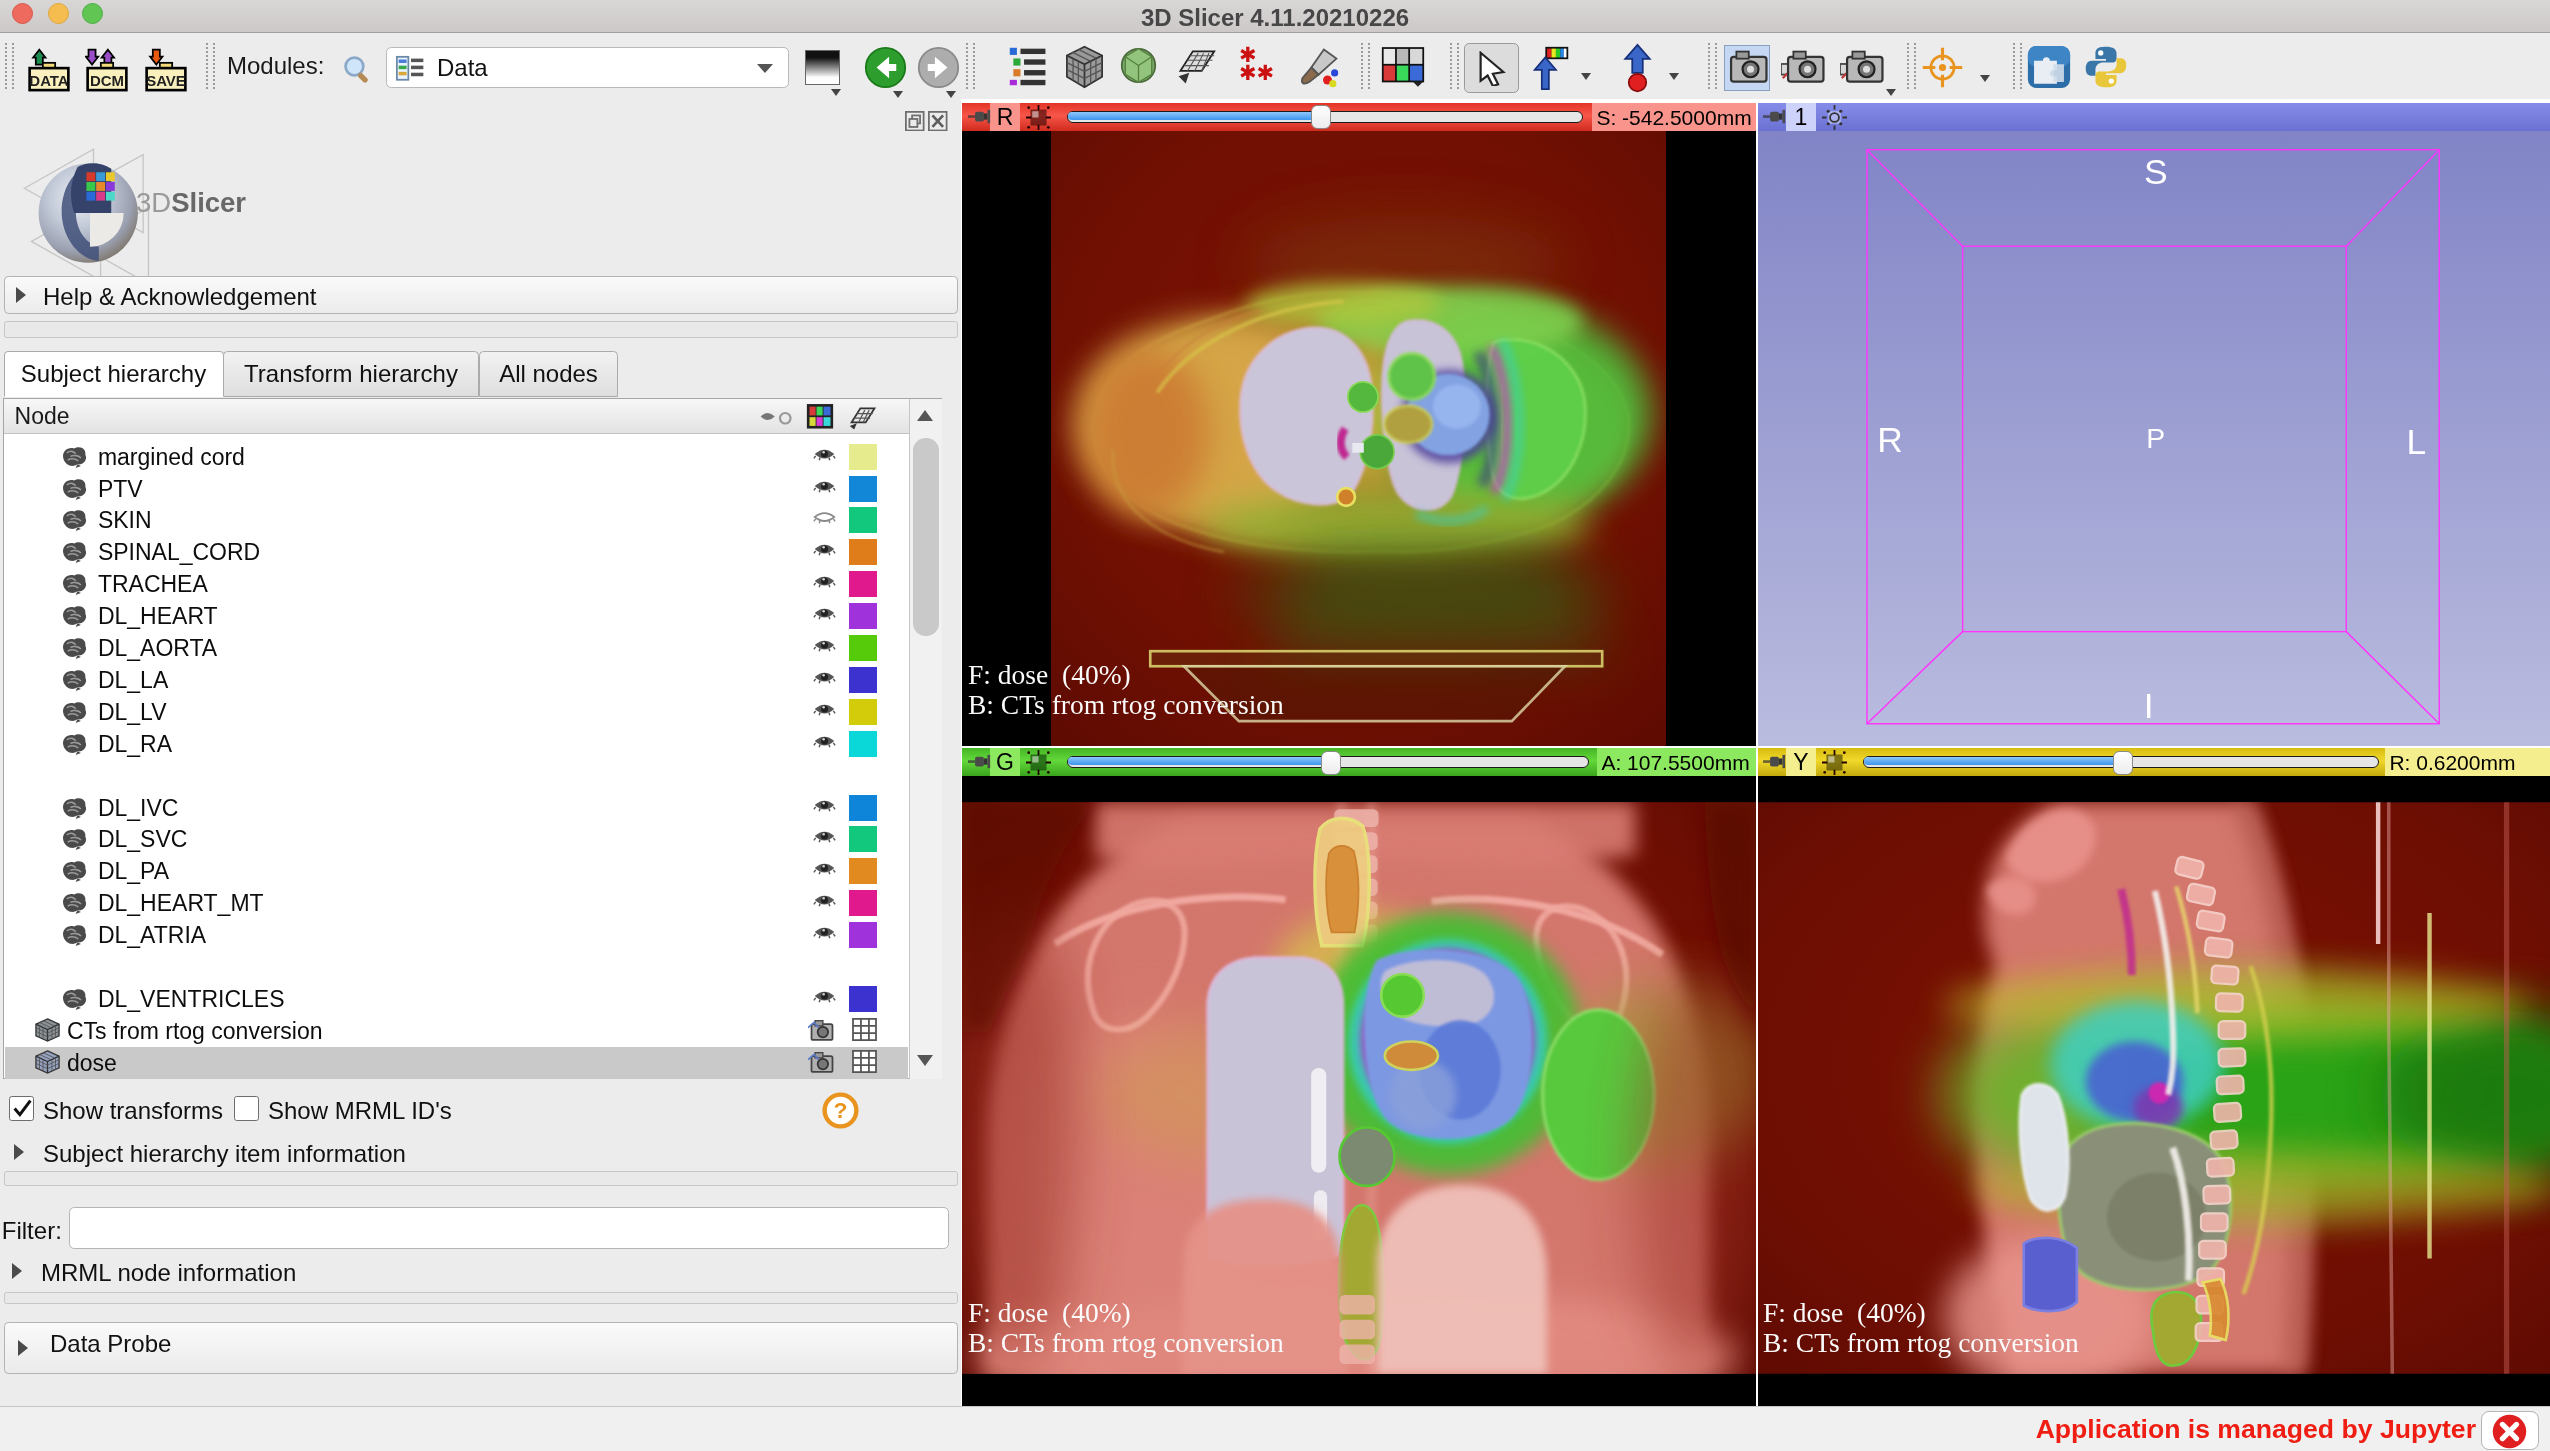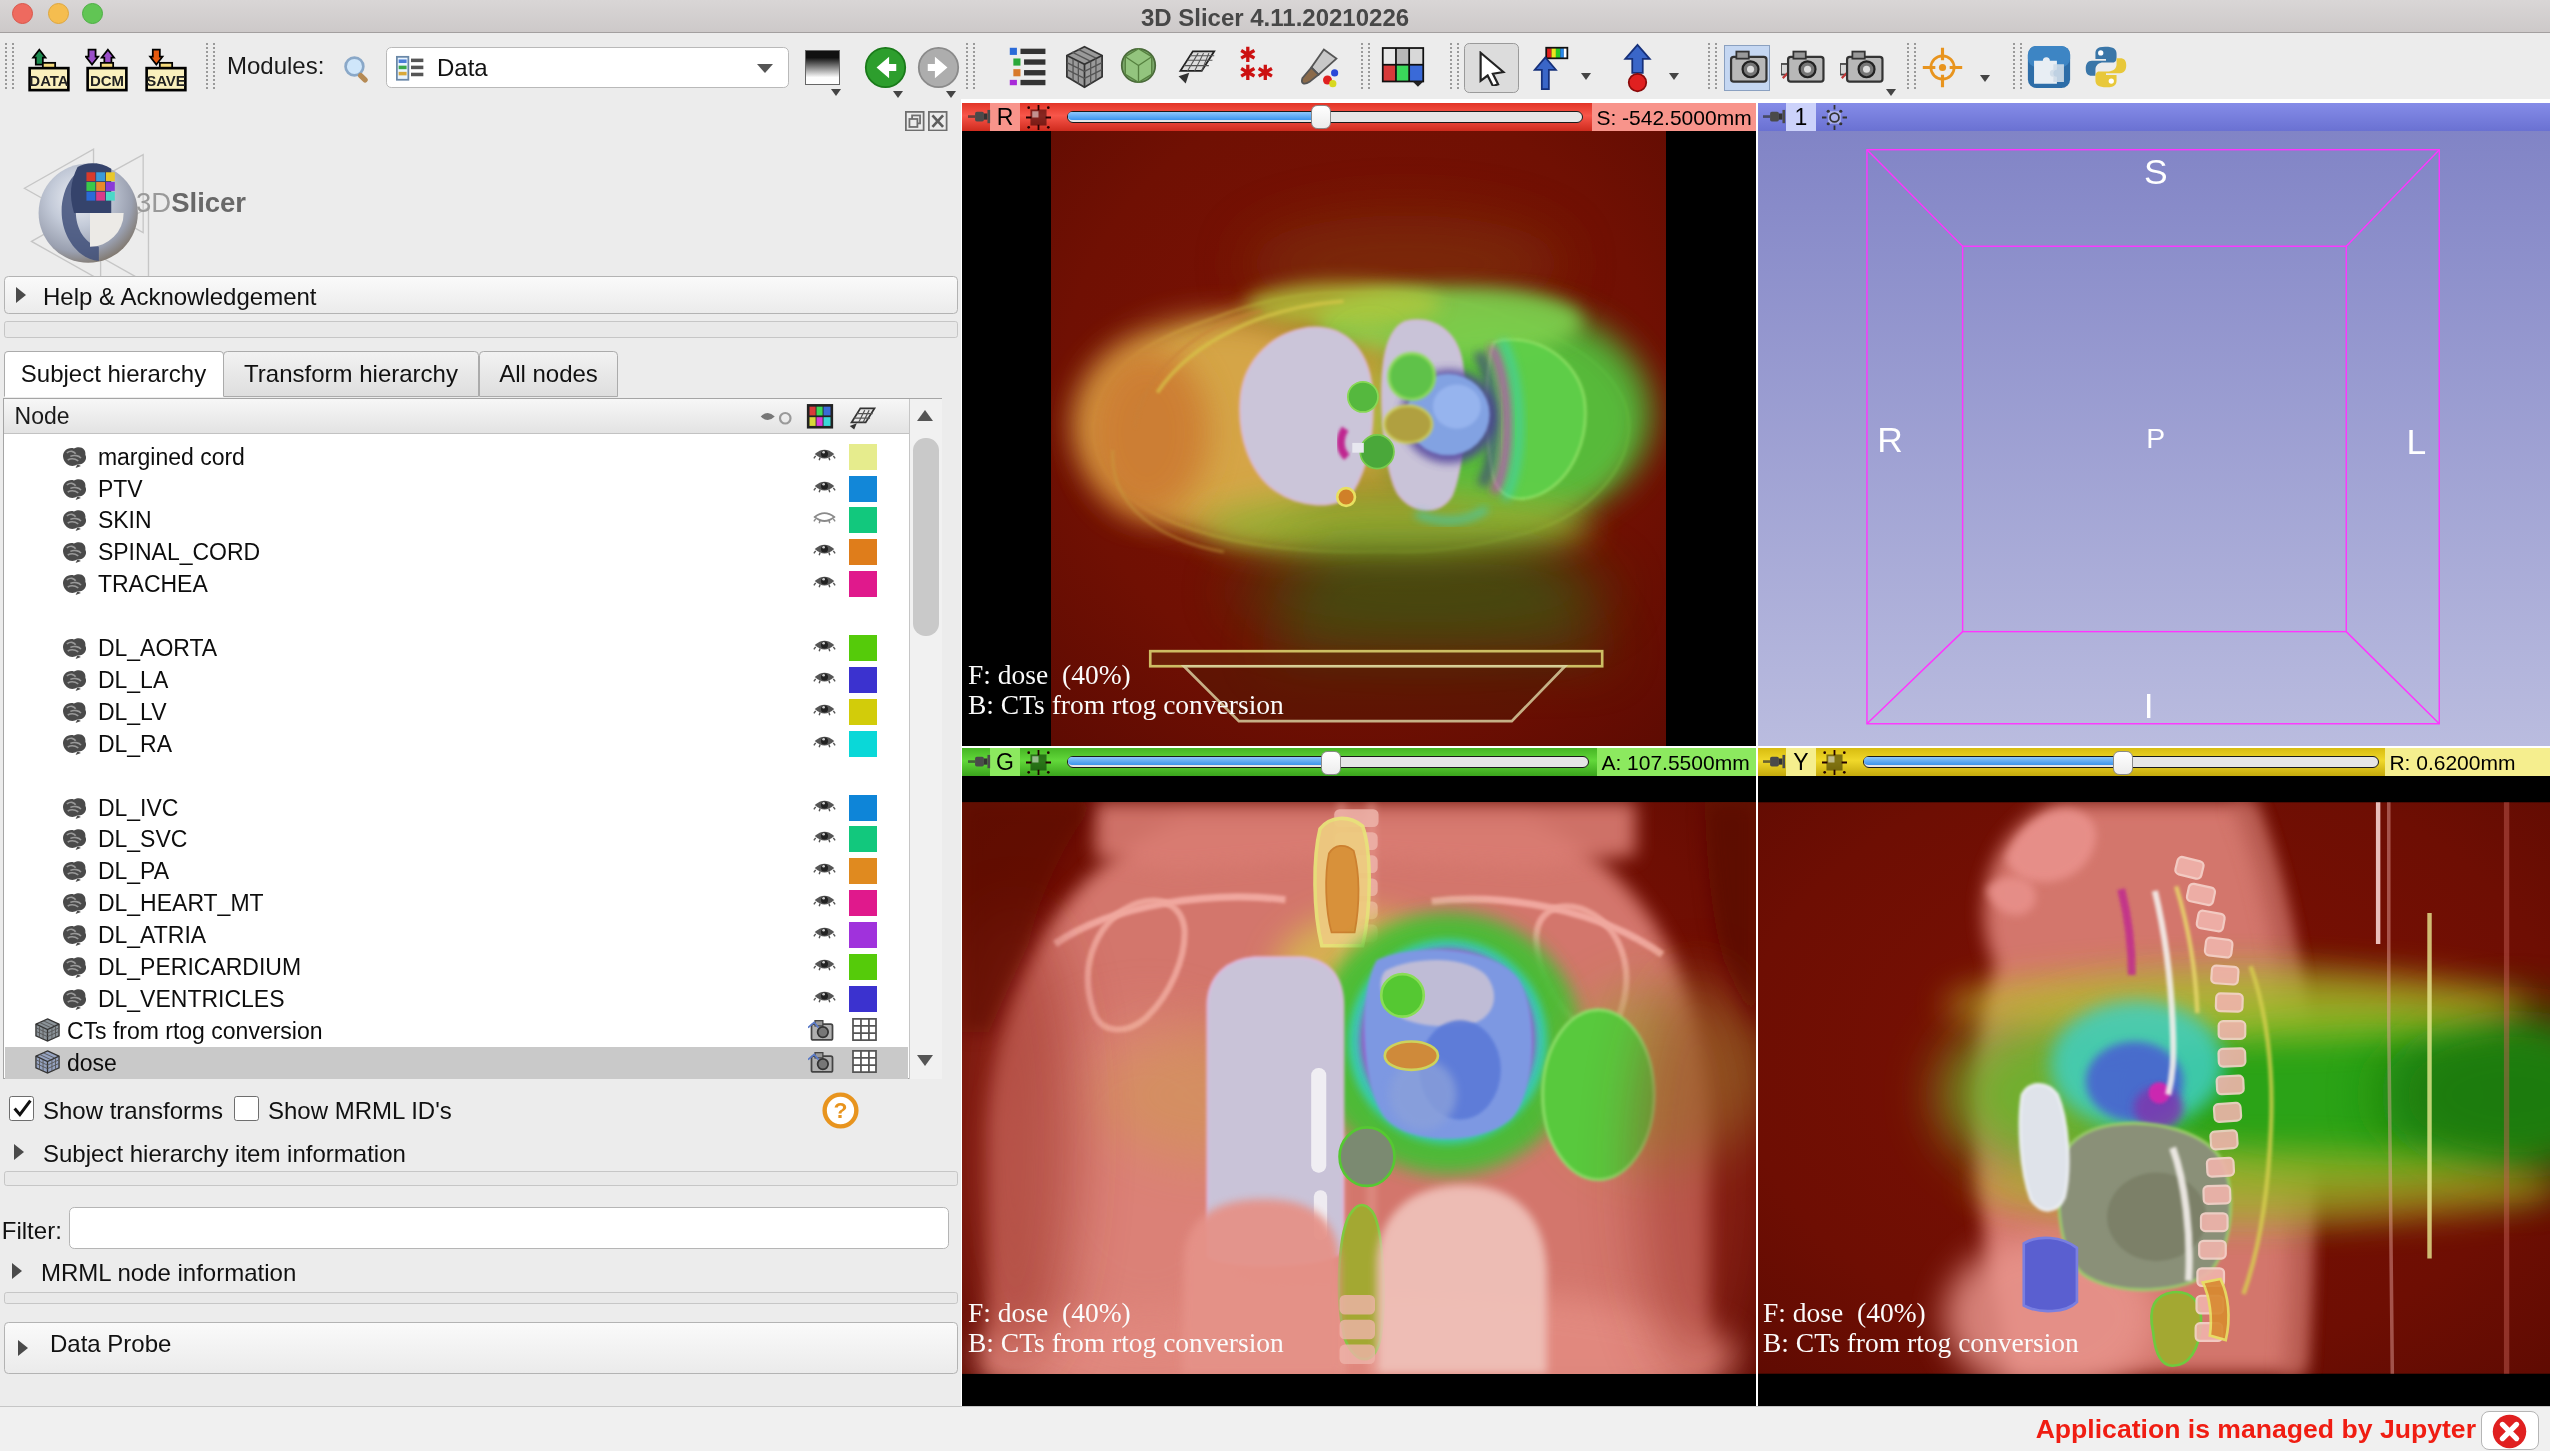--- a/index.html
+++ b/index.html
@@ -379,20 +379,30 @@
       <div class="abs row" style="top:169px;">
         <svg class="abs" style="left:53px;top:2.7px;" width="30" height="26.6" viewBox="0 0 34 30">
           <use href="#strico"></use>
         </svg>
         <div class="abs rowlabel" style="left:93px;">TRACHEA</div>
         <svg class="abs" style="left:808px;top:5.3px;" width="23" height="17" viewBox="0 0 26 19">
           <use href="#eyeico"></use>
         </svg>
         <div class="abs swatch" style="background:#e0198c;"></div>
       </div>
+      <div class="abs row" style="top:201px;">
+        <svg class="abs" style="left:53px;top:2.7px;" width="30" height="26.6" viewBox="0 0 34 30">
+          <use href="#strico"></use>
+        </svg>
+        <div class="abs rowlabel" style="left:93px;">DL_HEART</div>
+        <svg class="abs" style="left:808px;top:5.3px;" width="23" height="17" viewBox="0 0 26 19">
+          <use href="#eyeico"></use>
+        </svg>
+        <div class="abs swatch" style="background:#a032dc;"></div>
+      </div>
       <div class="abs row" style="top:233px;">
         <svg class="abs" style="left:53px;top:2.7px;" width="30" height="26.6" viewBox="0 0 34 30">
           <use href="#strico"></use>
         </svg>
         <div class="abs rowlabel" style="left:93px;">DL_AORTA</div>
         <svg class="abs" style="left:808px;top:5.3px;" width="23" height="17" viewBox="0 0 26 19">
           <use href="#eyeico"></use>
         </svg>
         <div class="abs swatch" style="background:#55cb0a;"></div>
       </div>
@@ -468,30 +478,20 @@
       </div>
       <div class="abs row" style="top:520px;">
         <svg class="abs" style="left:53px;top:2.7px;" width="30" height="26.6" viewBox="0 0 34 30">
           <use href="#strico"></use>
         </svg>
         <div class="abs rowlabel" style="left:93px;">DL_ATRIA</div>
         <svg class="abs" style="left:808px;top:5.3px;" width="23" height="17" viewBox="0 0 26 19">
           <use href="#eyeico"></use>
         </svg>
         <div class="abs swatch" style="background:#a032dc;"></div>
-      </div>
-      <div class="abs row" style="top:552px;">
-        <svg class="abs" style="left:53px;top:2.7px;" width="30" height="26.6" viewBox="0 0 34 30">
-          <use href="#strico"></use>
-        </svg>
-        <div class="abs rowlabel" style="left:93px;">DL_PERICARDIUM</div>
-        <svg class="abs" style="left:808px;top:5.3px;" width="23" height="17" viewBox="0 0 26 19">
-          <use href="#eyeico"></use>
-        </svg>
-        <div class="abs swatch" style="background:#55cb0a;"></div>
       </div>
       <div class="abs row" style="top:616px;">
         <svg class="abs" style="left:30px;top:2.7px;" width="25" height="24" viewBox="0 0 28 27">
           <use href="#cubeico"></use>
         </svg>
         <div class="abs rowlabel" style="left:62px;">CTs from rtog conversion</div>
         <svg class="abs" style="left:803px;top:1.8px;" width="28" height="26.6" viewBox="0 0 32 30">
           <use href="#camico"></use>
         </svg>
         <svg class="abs" style="left:847px;top:2.7px;" width="25" height="23" viewBox="0 0 28 26">

